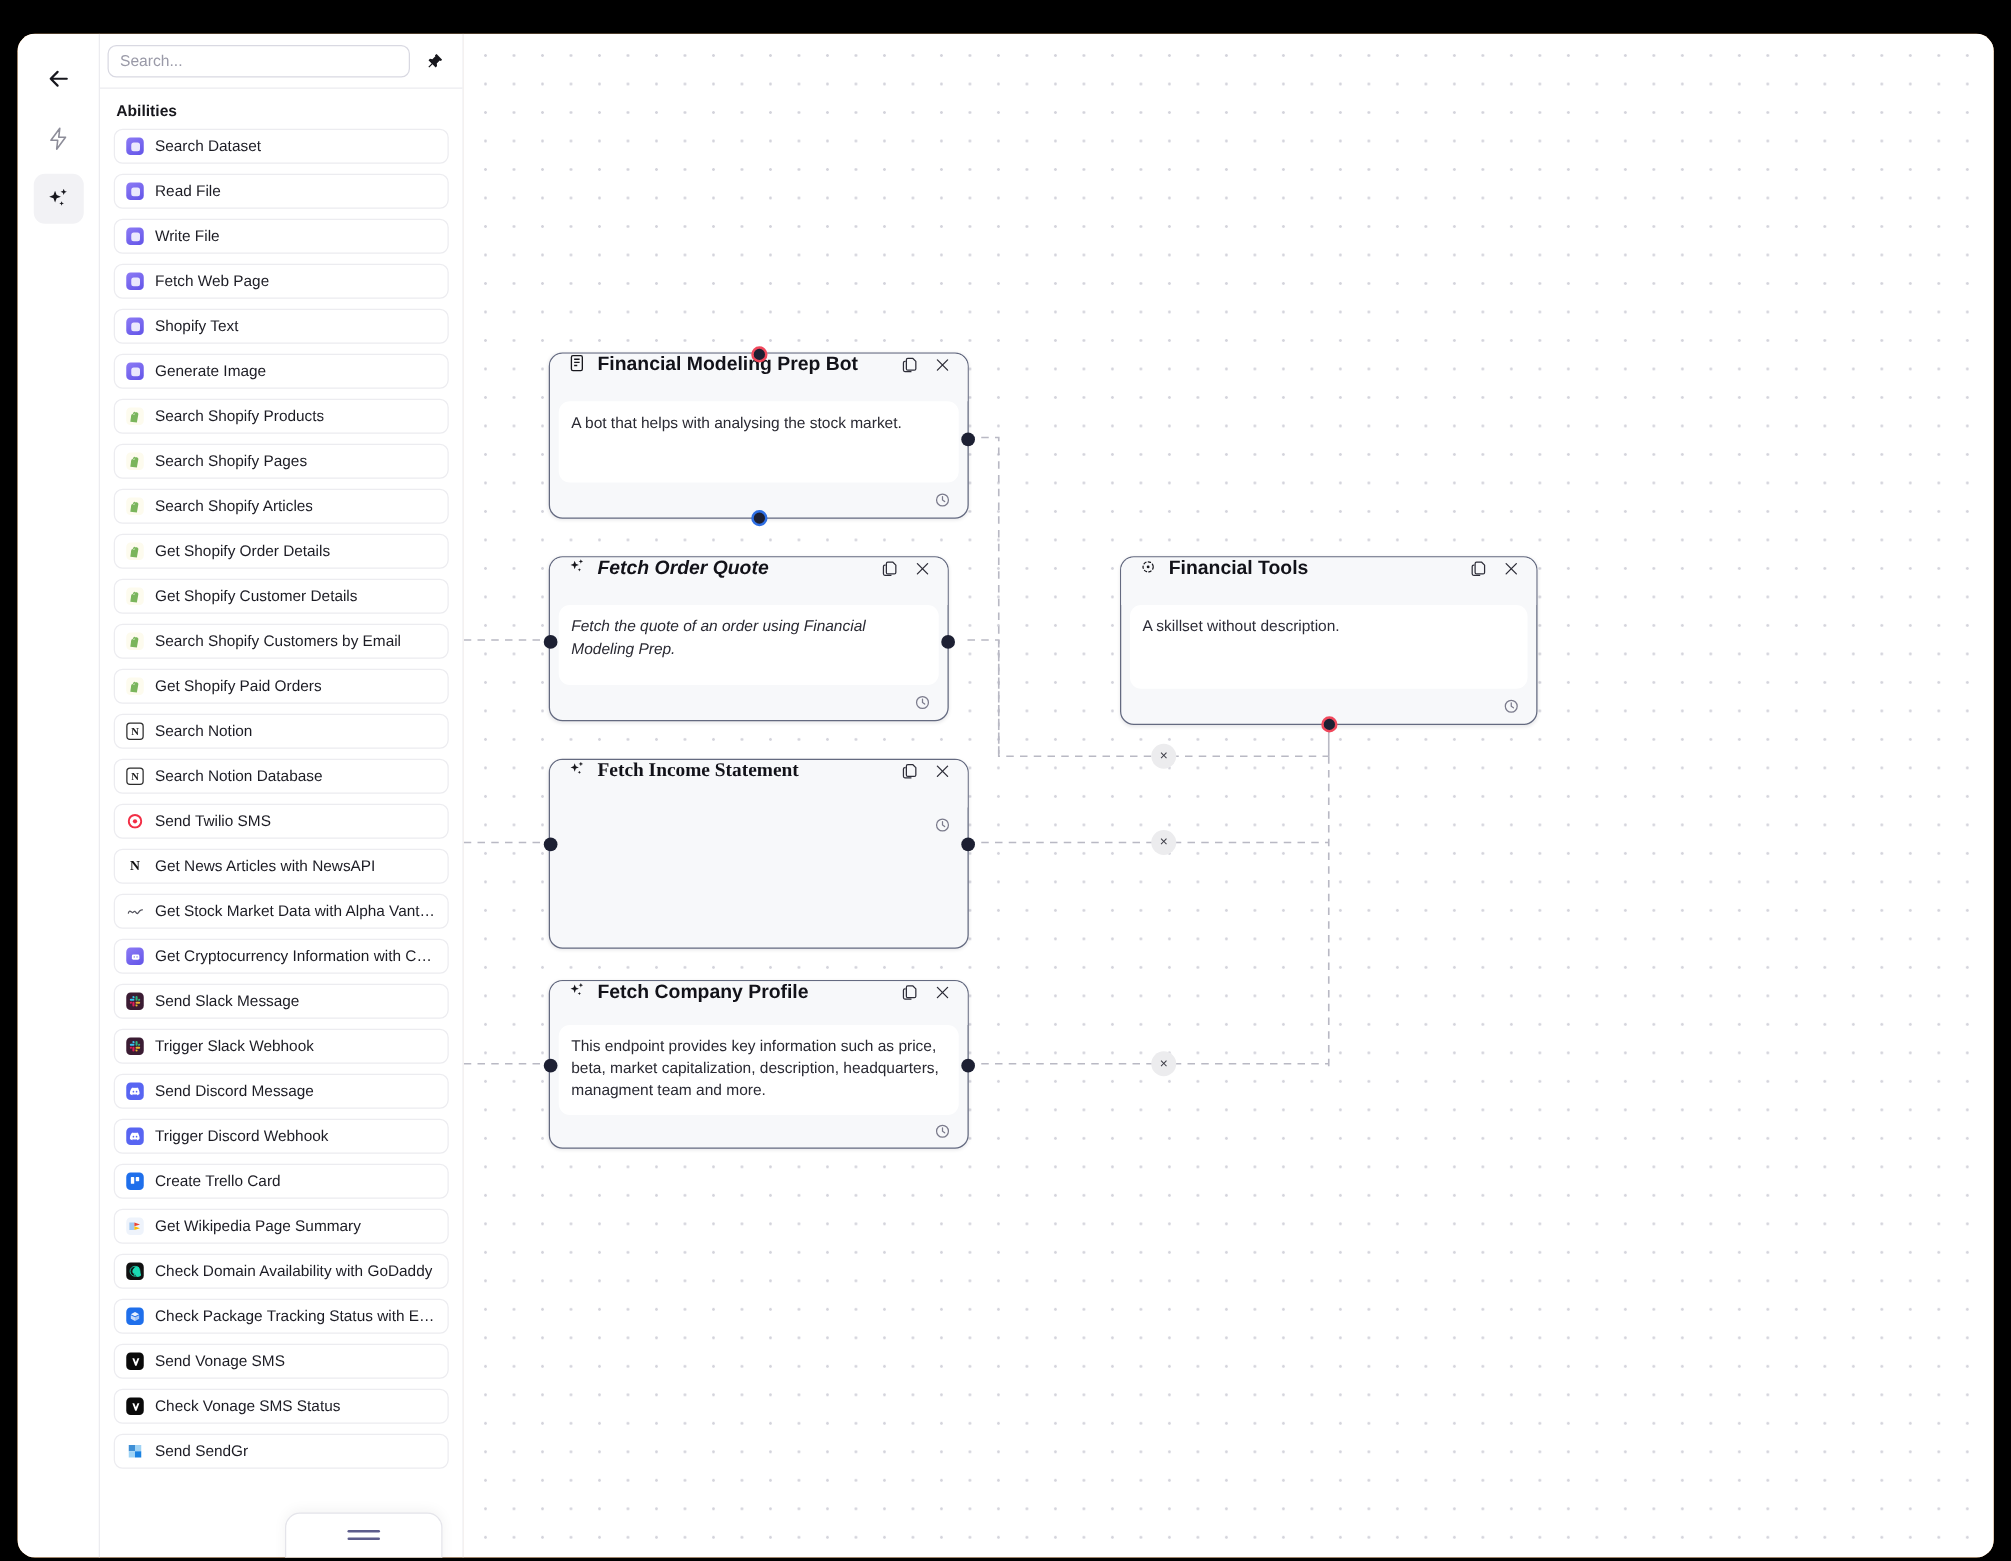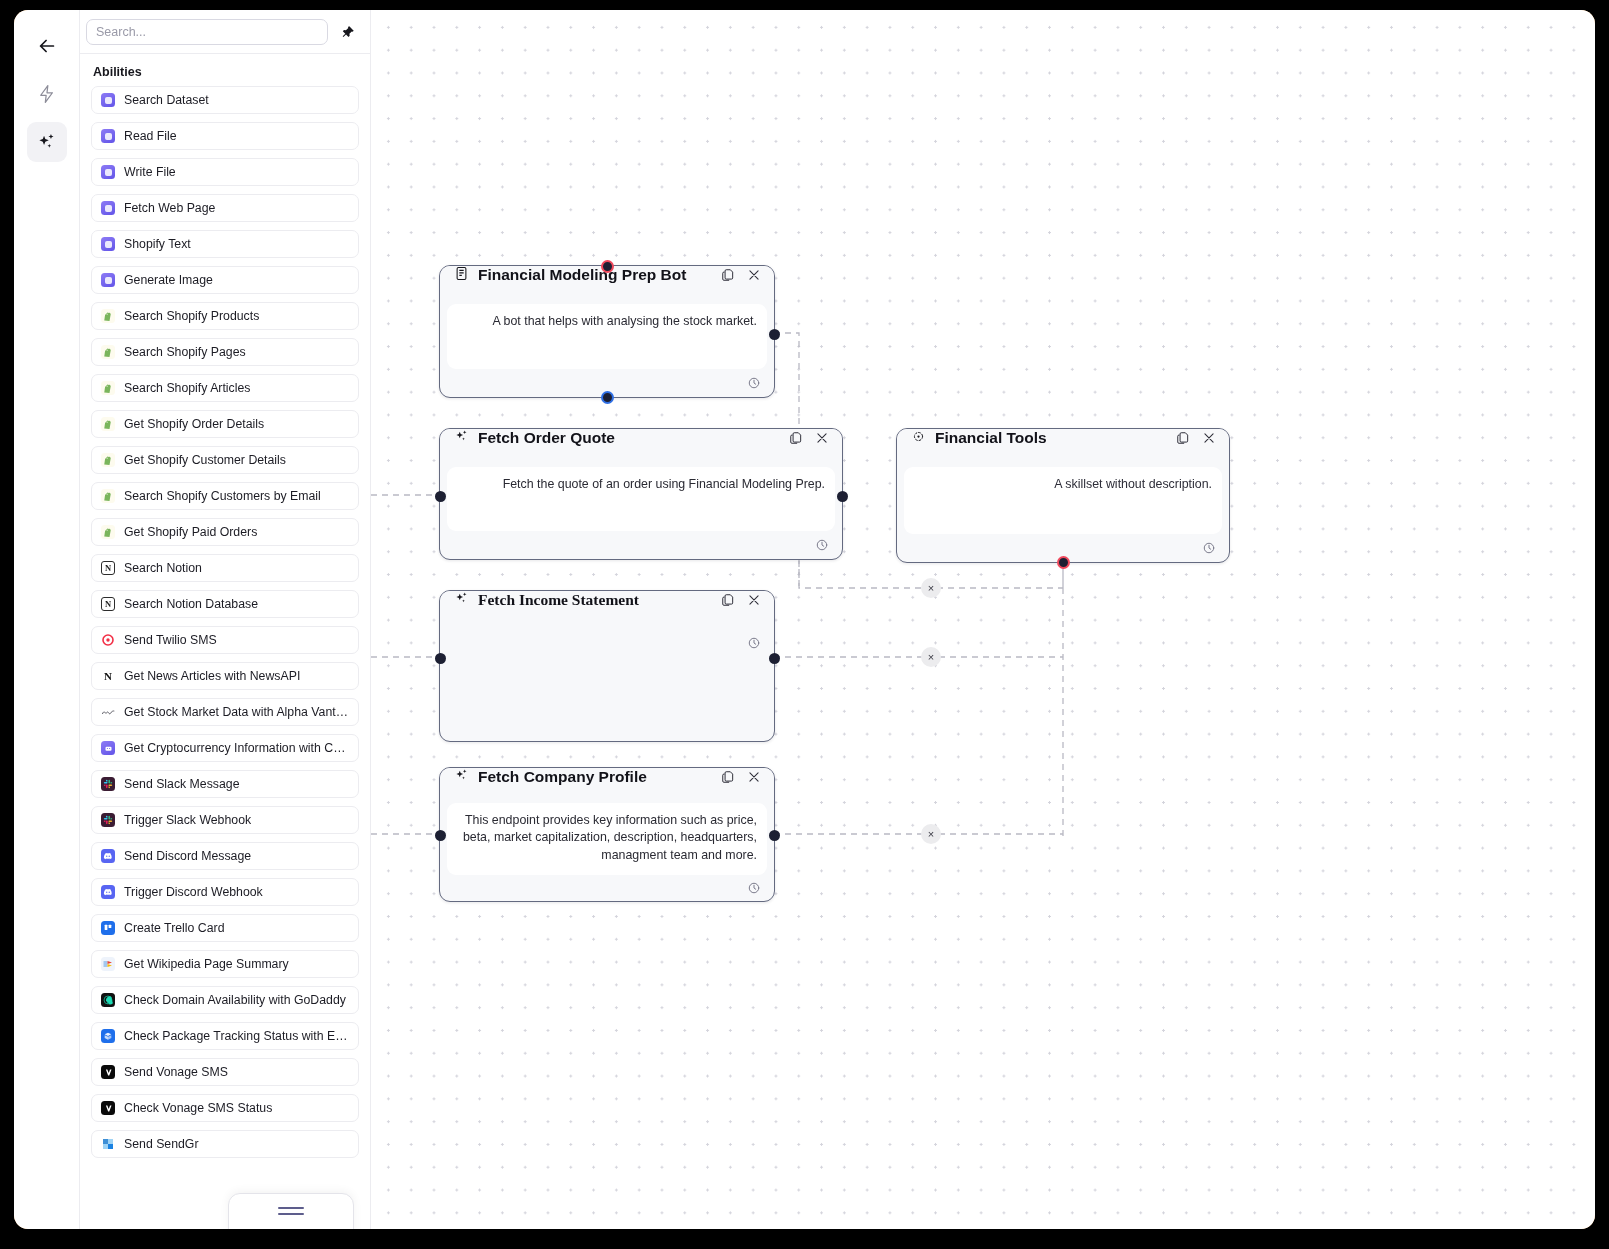--- a/index.html
+++ b/index.html
@@ -10,21 +10,21 @@
   }
   #root {
     position: relative;
     width: 1609px;
     height: 1249px;
     background: #000;
     overflow: hidden;
   }
   #app {
     position: absolute;
-    left: 14px; top: 10px;
+    left: 14px; top: 27px;
     width: 1581px; height: 1219px;
     background: #fdba74;
     border-radius: 14px;
     overflow: hidden;
     display: flex;
   }
 
   
   .rail {
     width: 66px;
@@ -212,21 +212,20 @@
   }
   .node-body {
     margin: 0 7px;
     background: #fff;
     border-radius: 9px;
     padding: 9px 10px 11px 10px;
     flex: 1;
     font-size: 12.4px;
     line-height: 1.42;
     color: #2a2a33;
-    text-align: right;
   }
   .node-body.italic { color:#2d2d38; }
   .node-foot {
     height: 28px;
     display:flex; align-items:center; justify-content:flex-end;
     padding: 0 12px;
   }
   .node-foot .node-act { color:#7b7b8c; }
 
   .handle {
@@ -587,21 +586,21 @@
         <div class="node-foot">
           <span class="node-act">
             <svg width="12" height="12" viewBox="0 0 24 24" fill="none" stroke="#7b7b8c" stroke-width="2" stroke-linecap="round">
               <circle cx="12" cy="12" r="9.5"></circle>
                 <path d="M12 6.5V12l3.5 2.5"></path>
             </svg>
           </span>
         </div>
       </div>
 
-      <div class="node" style="left:68px; top:418px; width:404px; height:132px;">
+      <div class="node" style="left:68px; top:418px; width:320px; height:132px;font-style:italic;">
         <div class="handle h-left" style="top:67px;"></div>
         <div class="handle h-right" style="top:67px;"></div>
         <div class="node-head">
           <span class="node-head-icon">
             <svg width="15" height="15" viewBox="0 0 24 24" fill="#17171d">
               <path d="M9.2 4.2l1.45 3.9 3.9 1.45-3.9 1.45-1.45 3.9-1.45-3.9L3.85 9.55l3.9-1.45L9.2 4.2z"></path>
               <path d="M17.1 2.2l.8 2.1 2.1.8-2.1.8-.8 2.1-.8-2.1-2.1-.8 2.1-.8.8-2.1z"></path>
               <path d="M15.2 13.6l.58 1.55 1.55.58-1.55.58-.58 1.55-.58-1.55-1.55-.58 1.55-.58.58-1.55z"></path>
             </svg>
           </span>

